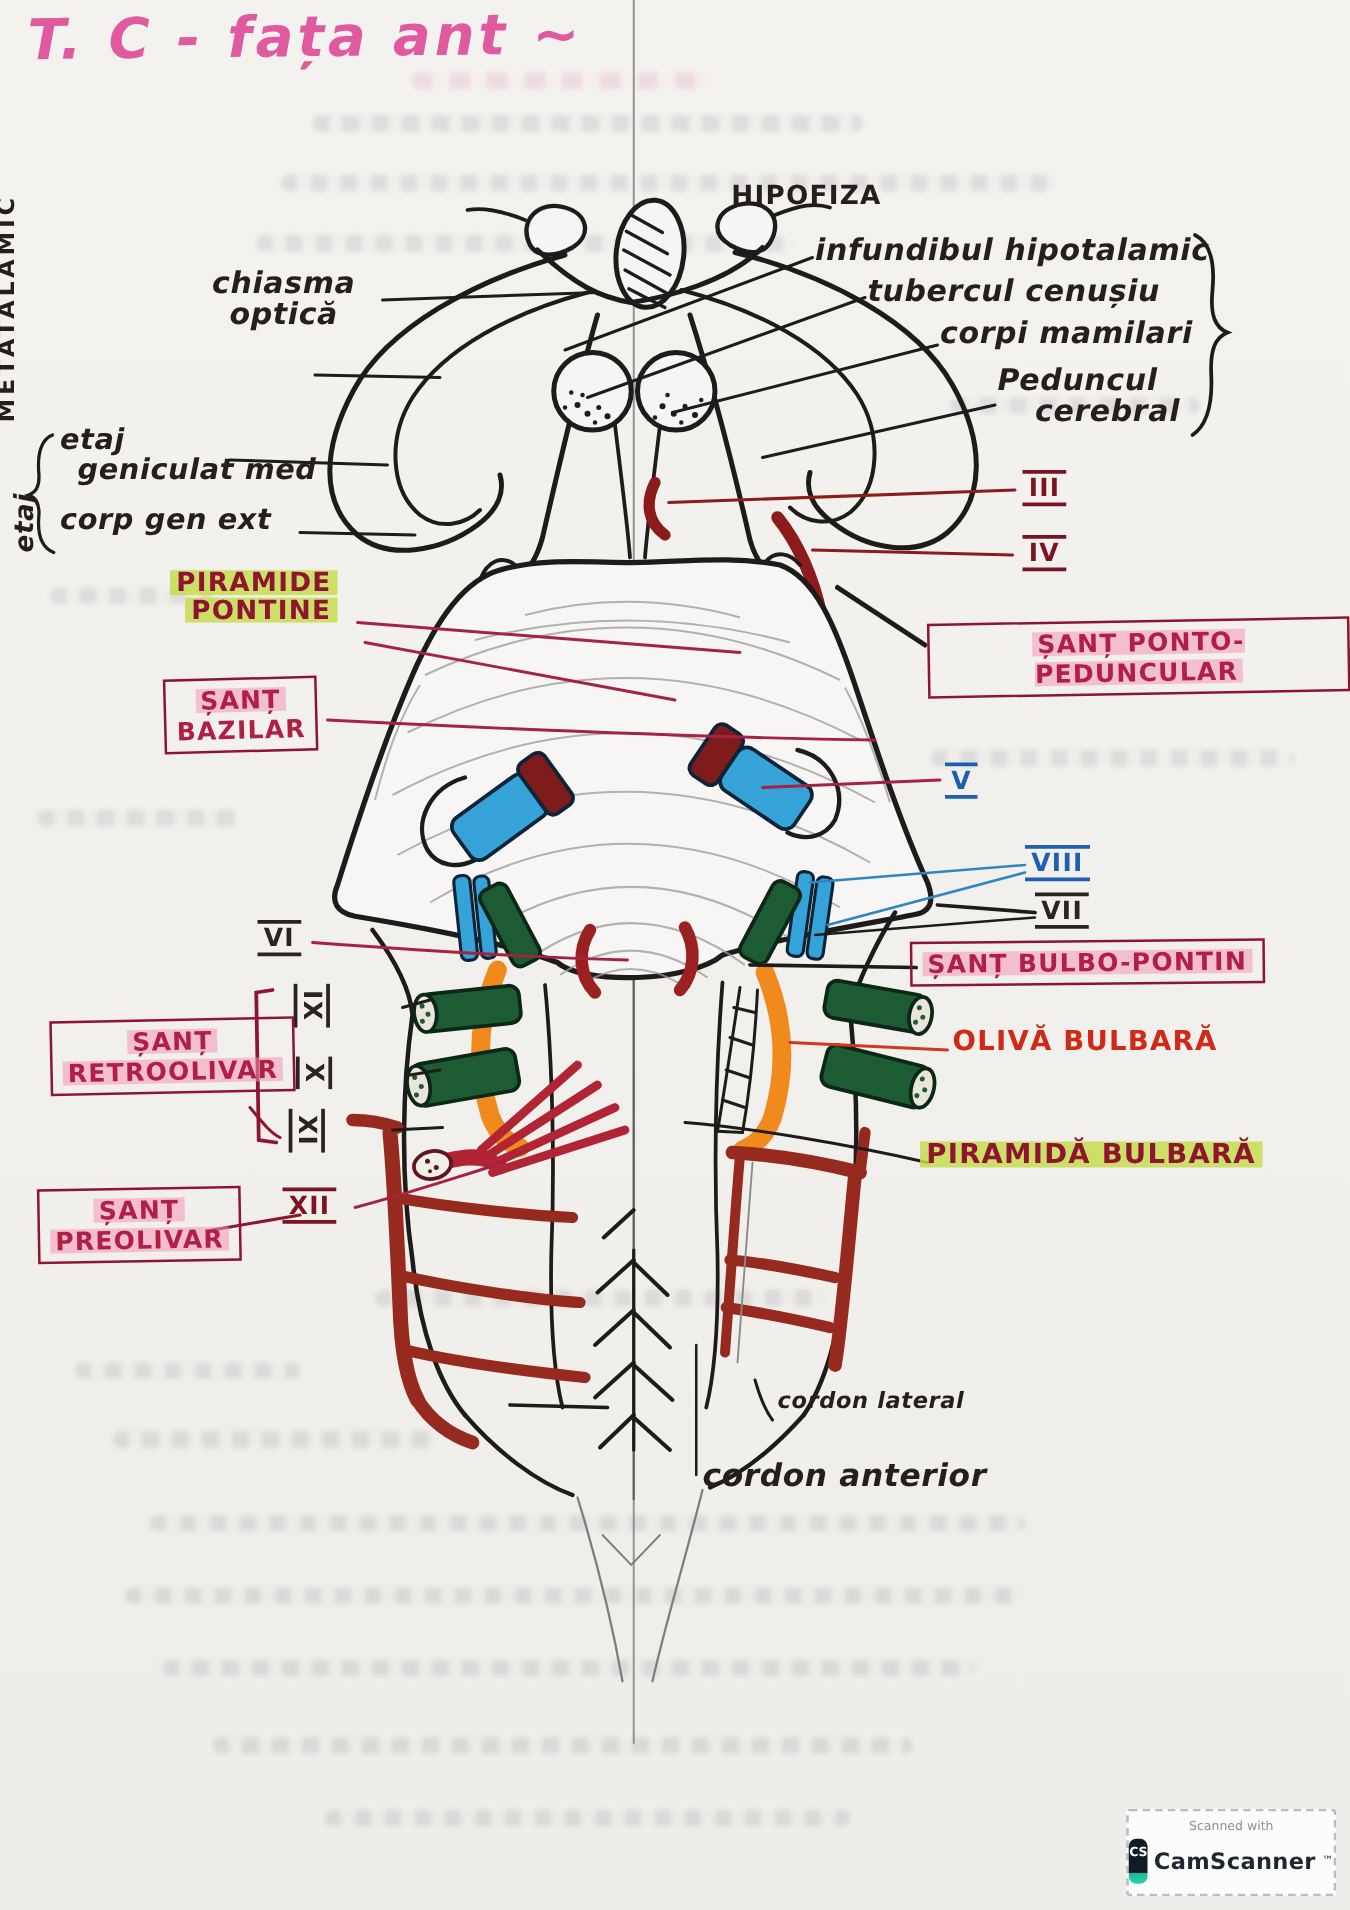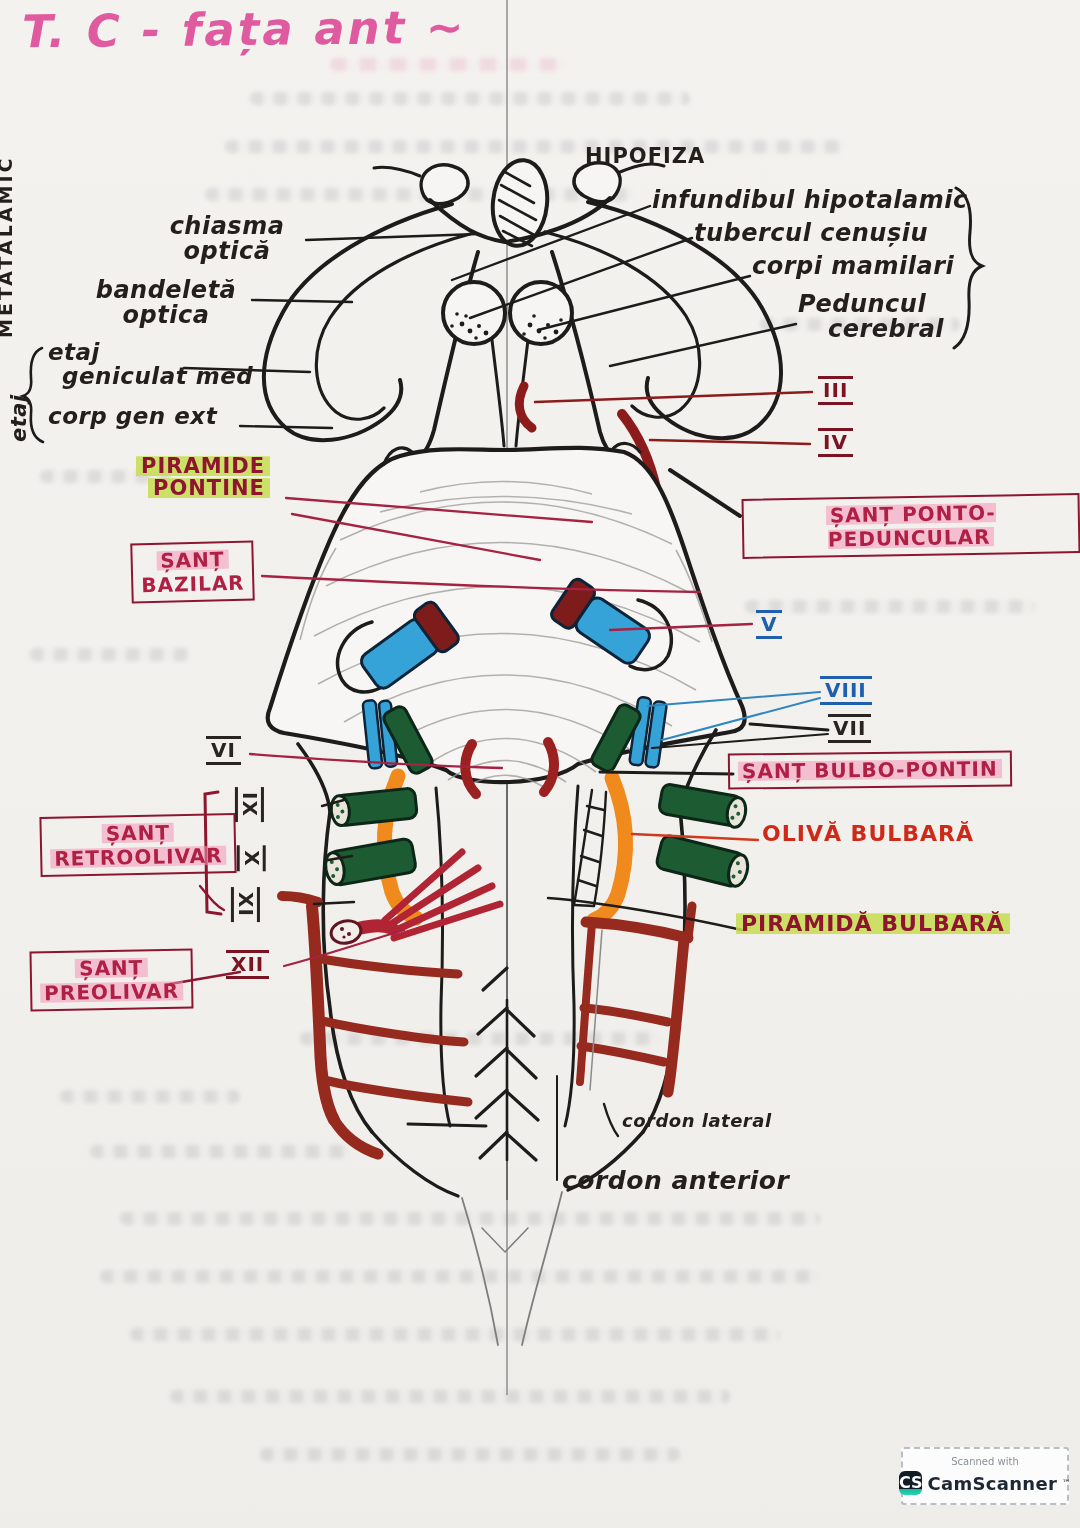--- a/index.html
+++ b/index.html
@@ -22,23 +22,23 @@
          padding:1px 5px;font-weight:700;font-size:20px;letter-spacing:1px;}
   .nred{color:#7c1322;} .nblue{color:#1e5fae;} .nink{color:#2a2420;}
   .nrot{transform:rotate(90deg);transform-origin:center center;}
   .bleed{position:absolute;height:13px;border-radius:6px;filter:blur(2px);
          background:repeating-linear-gradient(90deg,rgba(112,112,128,.16) 0 13px,rgba(112,112,128,.02) 13px 24px);}
   .bleed.pink{background:repeating-linear-gradient(90deg,rgba(223,110,165,.18) 0 16px,rgba(223,110,165,.02) 16px 30px);}
   .cs-badge{position:absolute;left:901px;top:1447px;width:152px;border:2px dashed #b9bec4;
             background:#fcfcfc;border-radius:3px;padding:7px 6px 8px;text-align:center;}
   .cs-top{color:#8a9097;font-size:10px;margin-bottom:4px;}
   .cs-row{display:flex;align-items:center;justify-content:center;gap:5px;}
-  .cs-logo{display:inline-block;width:24px;height:24px;line-height:23px;border-radius:6px;
+  .cs-logo{display:inline-block;width:24px;height:36px;line-height:23px;border-radius:6px;
            background:linear-gradient(180deg,#101b26 0%,#101b26 76%,#17b99a 76%,#2bd4ae 100%);
-           color:#fff;font-weight:700;font-size:16px;}
+           color:#fff;font-weight:700;font-size:10px;}
   .cs-name{color:#1c2733;font-weight:700;font-size:18px;letter-spacing:.3px;}
   .cs-tm{color:#1c2733;font-size:9px;vertical-align:top;}
 </style>
 </head>
 <body>
 
 <div class="page">
 
   <div class="bleed pink" style="left:330px;top:58px;width:240px;"></div>
   <div class="bleed" style="left:250px;top:92px;width:440px;"></div>
@@ -334,24 +334,20 @@
   <div class="lbl vert" style="left:-4px;top:338px;font-size:19px;font-weight:700;letter-spacing:3px;">METATALAMIC</div>
   <div class="lbl vert cur" style="left:8px;top:442px;font-size:21px;">etaj</div>
 
   <div class="lbl caps" style="left:585px;top:133px;font-size:21px;margin-top:12px;">HIPOFIZA</div>
 
   <div class="lbl cur" style="left:152px;top:214px;width:150px;text-align:center;">
     <span>chiasma</span><br>
     <span>optică</span>
   </div>
 
-  <div class="lbl cur" style="left:82px;top:278px;width:168px;text-align:center;">
-    <span>bandeletă</span><br>
-    <span>optica</span>
-  </div>
 
   <div class="lbl cur" style="left:48px;top:340px;font-size:23px;">
     <span>etaj</span><br>
     <span style="margin-left:14px;">geniculat med</span>
   </div>
 
   <div class="lbl cur" style="left:48px;top:404px;font-size:23px;">corp gen ext</div>
 
   <div class="lbl cur" style="left:652px;top:188px;font-size:24px;">infundibul hipotalamic</div>
   <div class="lbl cur" style="left:694px;top:221px;font-size:24px;">tubercul cenușiu</div>

